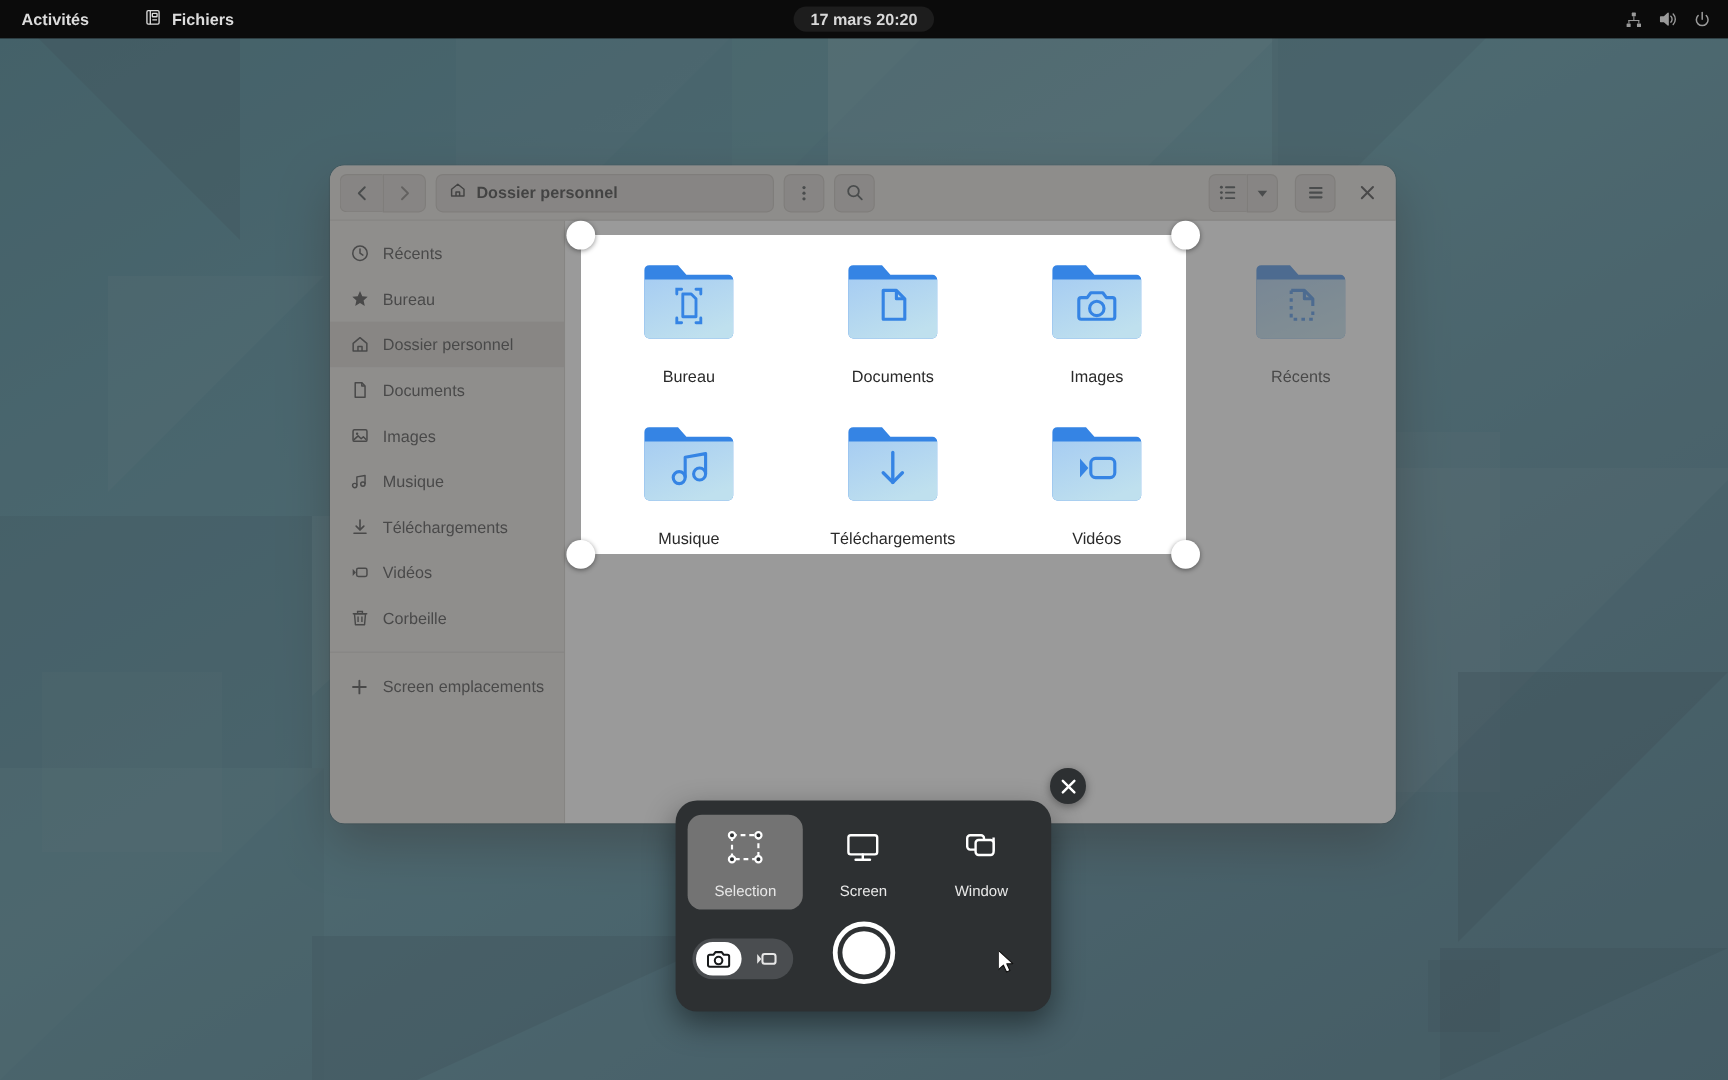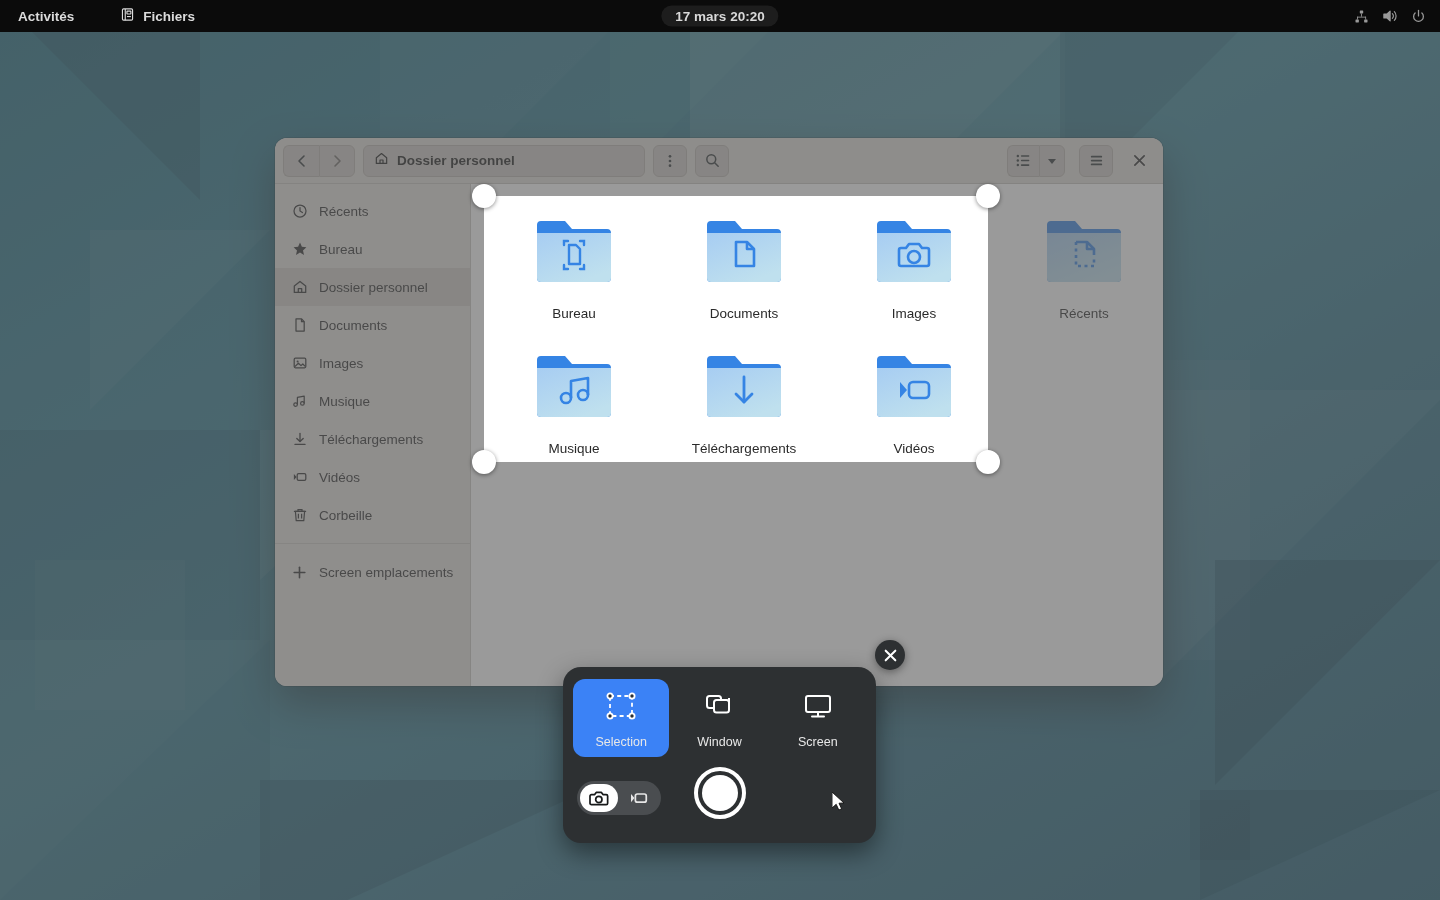--- a/index.html
+++ b/index.html
@@ -132,21 +132,21 @@
     position: absolute; left: 563px; top: 667px; width: 313px; height: 176px;
     background: #2d3032; border-radius: 18px; z-index: 50;
     box-shadow: 0 10px 26px rgba(0,0,0,0.45);
   }
   .mode-row { display: flex; padding: 12px 10px 0; gap: 2px; }
   .mode {
     width: 97px; padding: 12px 0 8px; border-radius: 12px;
     display: flex; flex-direction: column; align-items: center; gap: 10px;
     color: #ffffff;
   }
-  .mode.active { background: #3b82f6; }
+  .mode.active { background: #737373; }
   .mode .mlabel { font-size: 12.5px; color: #e8e8e8; }
   .bottom-row {
     display: flex; align-items: center; padding: 14px 14px 0; position: relative; height: 68px;
   }
   .toggle {
     width: 84px; height: 34px; border-radius: 17px; background: #4a4d50;
     display: flex; align-items: center; padding: 3px; gap: 2px;
   }
   .toggle .seg {
     width: 39px; height: 28px; border-radius: 14px;
@@ -519,38 +519,38 @@
               <circle cx="27" cy="5" r="2.6" fill="#2d3032"></circle>
             <circle cx="5" cy="25" r="2.6" fill="#2d3032"></circle>
               <circle cx="27" cy="25" r="2.6" fill="#2d3032"></circle>
           </svg>
         </span>
         <span class="mlabel">Selection</span>
       </div>
 
       <div class="mode">
         <span>
+          <svg width="32" height="30" viewBox="0 0 32 30" fill="none" stroke="#ffffff" stroke-width="2" stroke-linejoin="round" stroke-linecap="round">
+            <rect x="4" y="5" width="24" height="16" rx="2"></rect>
+              <line x1="16" y1="21" x2="16" y2="25"></line>
+              <line x1="10" y1="25.5" x2="22" y2="25.5"></line>
+          </svg>
+        </span>
+        <span class="mlabel">Screen</span>
+      </div>
+
+      <div class="mode">
+        <span>
           <svg width="32" height="30" viewBox="0 0 32 30" fill="none" stroke="#ffffff" stroke-width="2" stroke-linejoin="round">
             <rect x="4" y="5" width="14" height="12" rx="2.5"></rect>
             <path d="M11 19.5 h12.5 a2.5 2.5 0 0 0 2.5 -2.5 v-10"></path>
             <rect x="11" y="9" width="15" height="12.5" rx="2.5" fill="#2d3032"></rect>
           </svg>
         </span>
         <span class="mlabel">Window</span>
-      </div>
-
-      <div class="mode">
-        <span>
-          <svg width="32" height="30" viewBox="0 0 32 30" fill="none" stroke="#ffffff" stroke-width="2" stroke-linejoin="round" stroke-linecap="round">
-            <rect x="4" y="5" width="24" height="16" rx="2"></rect>
-              <line x1="16" y1="21" x2="16" y2="25"></line>
-              <line x1="10" y1="25.5" x2="22" y2="25.5"></line>
-          </svg>
-        </span>
-        <span class="mlabel">Screen</span>
       </div>
     </div>
 
     <div class="bottom-row">
 
       <div class="toggle">
         <div class="seg on">
           <svg width="20" height="18" viewBox="0 0 22 20" fill="none" stroke="currentColor" stroke-width="1.9" stroke-linejoin="round">
             <path d="M2.6 6.2 h3.6 l1.7 -2.4 h5.8 l1.7 2.4 h3.6 a1.6 1.6 0 0 1 1.6 1.6 v8 a1.6 1.6 0 0 1 -1.6 1.6 h-16.4 a1.6 1.6 0 0 1 -1.6 -1.6 v-8 a1.6 1.6 0 0 1 1.6 -1.6 z"></path>
             <circle cx="10.8" cy="11.6" r="3.5"></circle>

